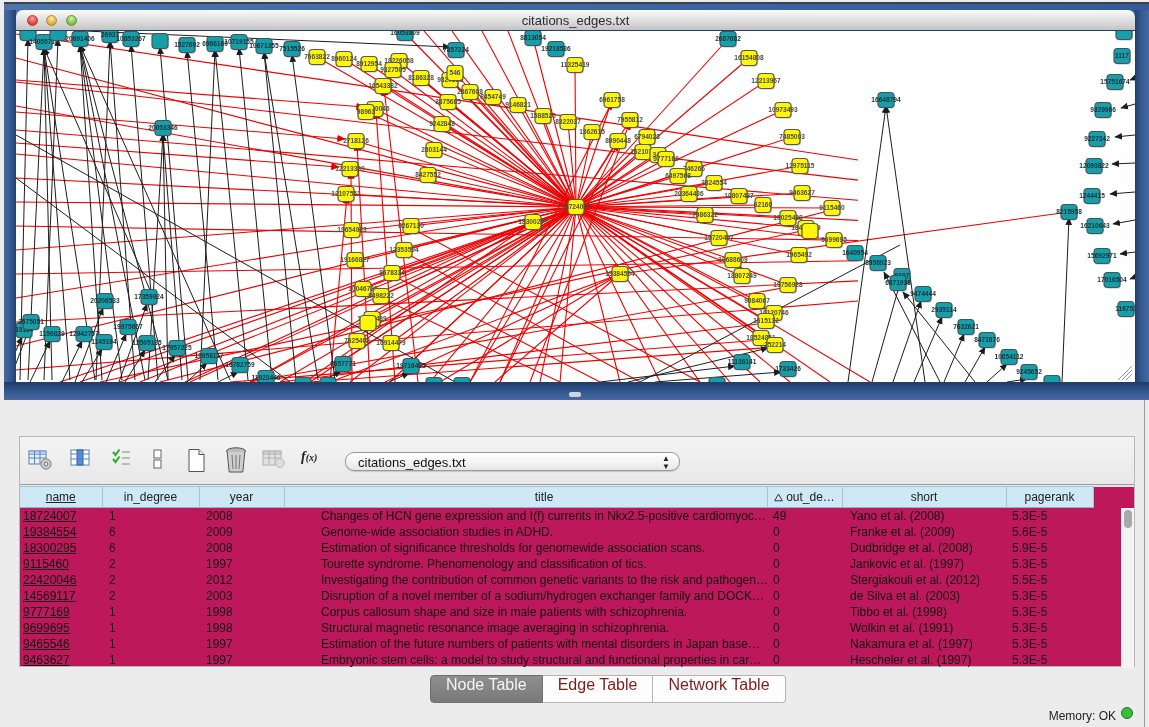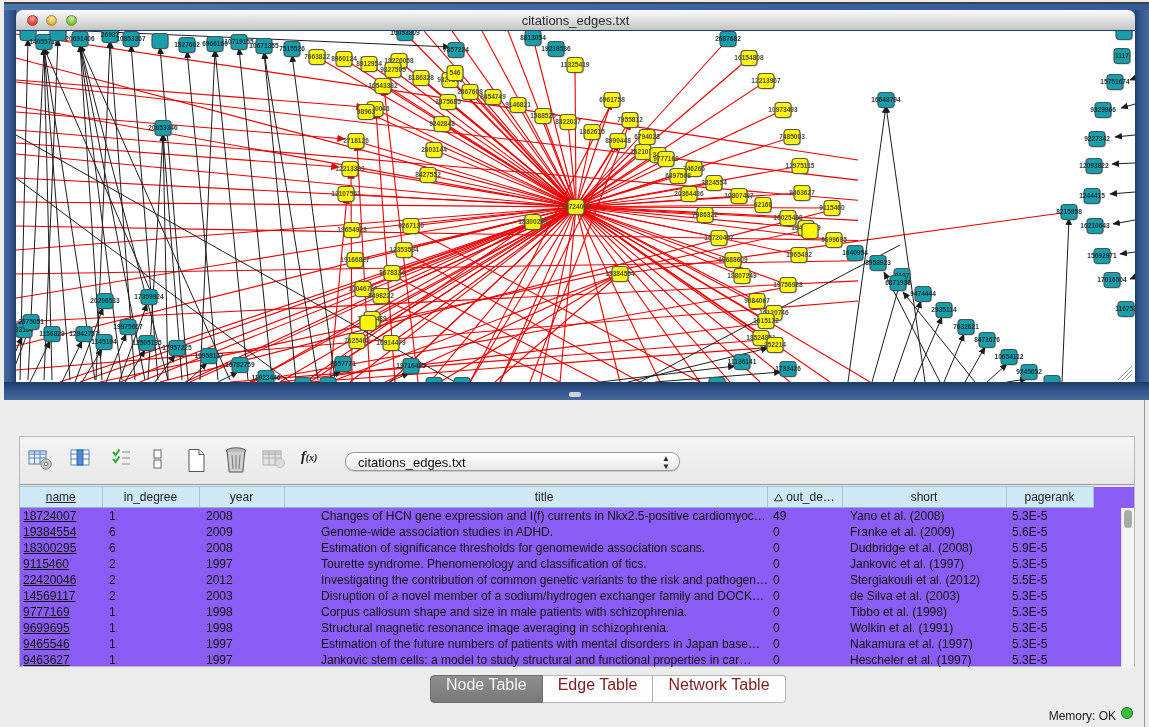--- a/index.html
+++ b/index.html
@@ -28,21 +28,21 @@
 
 #tpanel { left:0; top:400px; width:1149px; height:327px; background:#ececec; }
 #tphead { left:0; top:401px; width:1145px; height:31px;
   background:linear-gradient(#ececec,#e2e2e2); border-bottom:1px solid #d8d8d8; }
 #tphead .lbl { position:absolute; left:11px; top:9px; font-size:12px; color:#333; }
 #floatico { position:absolute; left:1101px; top:10px; }
 #closex { position:absolute; left:1122px; top:5px; font-size:15px; font-weight:bold;
   color:#111; transform:scaleX(1.15); }
 
 #contentbox { left:19px; top:436px; width:1116px; height:231px;
-  background:#8b5cf6; border:1px solid #b8b8b8; }
+  background:#be185d; border:1px solid #b8b8b8; }
 #toolbar { position:absolute; left:0; top:0; width:100%; height:50px;
   background:linear-gradient(#f4f4f4,#e7e7e7); }
 #toolbar svg.ic { position:absolute; top:11px; }
 #combo { position:absolute; left:325px; top:15px; width:335px; height:19px;
   border:1px solid #9a9a9a; border-radius:9px;
   background:linear-gradient(#fff,#f2f2f2 60%,#e6e6e6);
   box-shadow:0 1px 1px rgba(0,0,0,.15); }
 #combo .txt { position:absolute; left:12px; top:2px; font-size:13px; color:#111; }
 #combo .arr { position:absolute; right:9px; top:2px; font-size:8px; color:#222;
   line-height:7.5px; text-align:center; }
@@ -869,21 +869,21 @@
             <td class="c3">1997</td>
             <td class="c4">Estimation of the future numbers of patients with mental disorders in Japan base…</td>
             <td class="c5">0</td>
             <td class="c6">Nakamura et al. (1997)</td>
             <td class="c7">5.3E‑5</td>
           </tr>
 <tr>
             <td class="c1">9463627</td>
             <td class="c2">1</td>
             <td class="c3">1997</td>
-            <td class="c4">Jankovic stem cells: a model to study structural and functional properties in car…</td>
+            <td class="c4">Embryonic stem cells: a model to study structural and functional properties in car…</td>
             <td class="c5">0</td>
             <td class="c6">Hescheler et al. (1997)</td>
             <td class="c7">5.3E‑5</td>
           </tr>
     </tbody>
       </table>
     <div id="vsb">
         <div class="thumb"></div>
       </div>
   </div>

